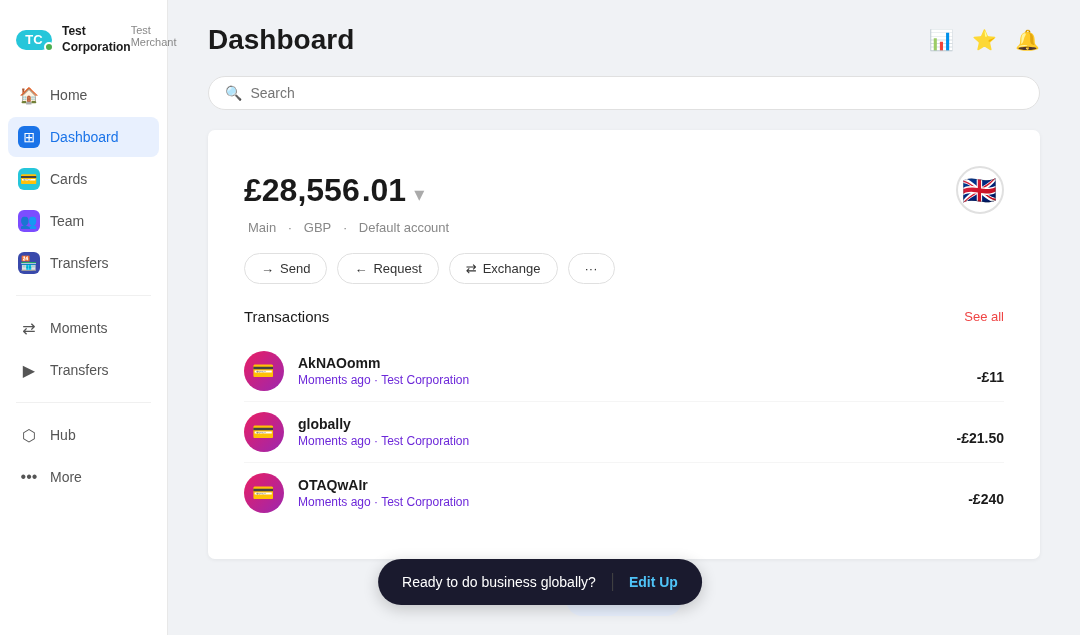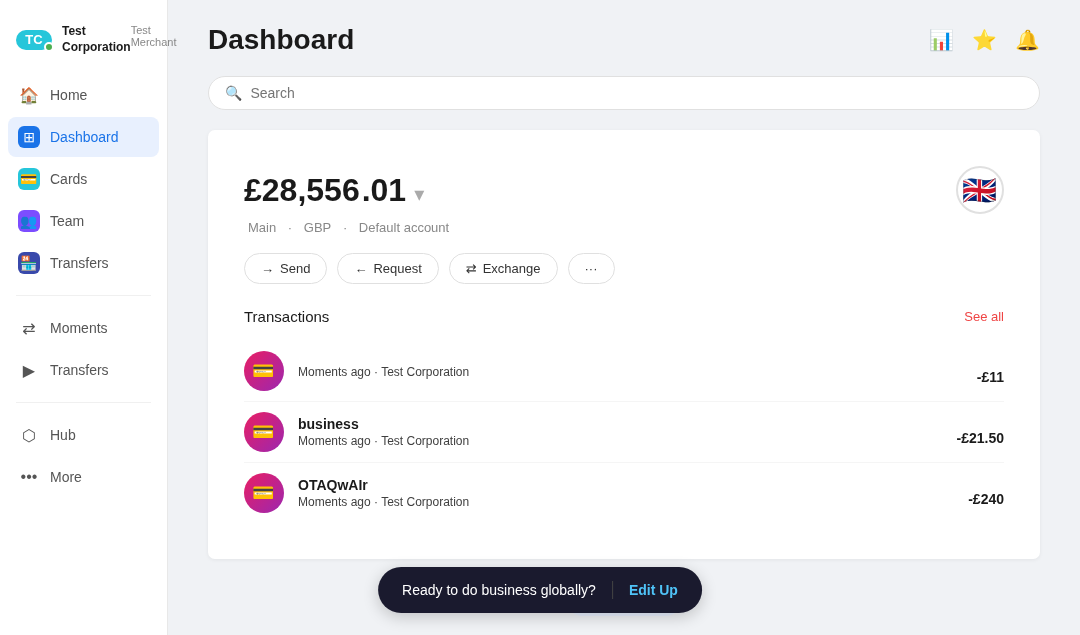--- a/index.html
+++ b/index.html
@@ -263,21 +263,21 @@
       flex-shrink: 0;
     }
     .tx-info { flex: 1; }
     .tx-name {
       font-size: 14px;
       font-weight: 600;
       color: #1a1a1a;
     }
     .tx-meta {
       font-size: 12px;
-      color: #404040;
+      color: #6d28d9;
       margin-top: 2px;
     }
     .tx-amount {
       font-size: 14px;
       font-weight: 600;
       color: #1a1a1a;
       margin-top: 12px;
     }
 
     
@@ -296,21 +296,21 @@
       font-weight: 600;
       cursor: pointer;
       display: flex;
       align-items: center;
       gap: 6px;
     }
 
     
     .bottom-banner {
       position: fixed;
-      bottom: 22px;
+      bottom: 30px;
       left: 50%;
       transform: translateX(-50%);
       background: #1a1a2e;
       color: #fff;
       border-radius: 23px;
       padding: 14px 24px;
       display: flex;
       align-items: center;
       gap: 16px;
       font-size: 14px;
@@ -449,28 +449,29 @@
 
     <div class="transactions-header">
       <span class="transactions-title">Transactions</span>
       <span class="see-all">See all</span>
     </div>
 
     <div id="tx-list">
         <div class="transaction-item">
       <div class="tx-avatar">💳</div>
       <div class="tx-info">
+        <div class="tx-name">AkNAOomm</div>
         <div class="tx-meta">Moments ago · Test Corporation</div>
       </div>
       <div class="tx-amount">-£11</div>
     </div>
         <div class="transaction-item">
       <div class="tx-avatar">💳</div>
       <div class="tx-info">
-        <div class="tx-name">business</div>
+        <div class="tx-name">globally</div>
         <div class="tx-meta">Moments ago · Test Corporation</div>
       </div>
       <div class="tx-amount">-£21.50</div>
     </div>
         <div class="transaction-item">
       <div class="tx-avatar">💳</div>
       <div class="tx-info">
         <div class="tx-name">OTAQwAIr</div>
         <div class="tx-meta">Moments ago · Test Corporation</div>
       </div>

